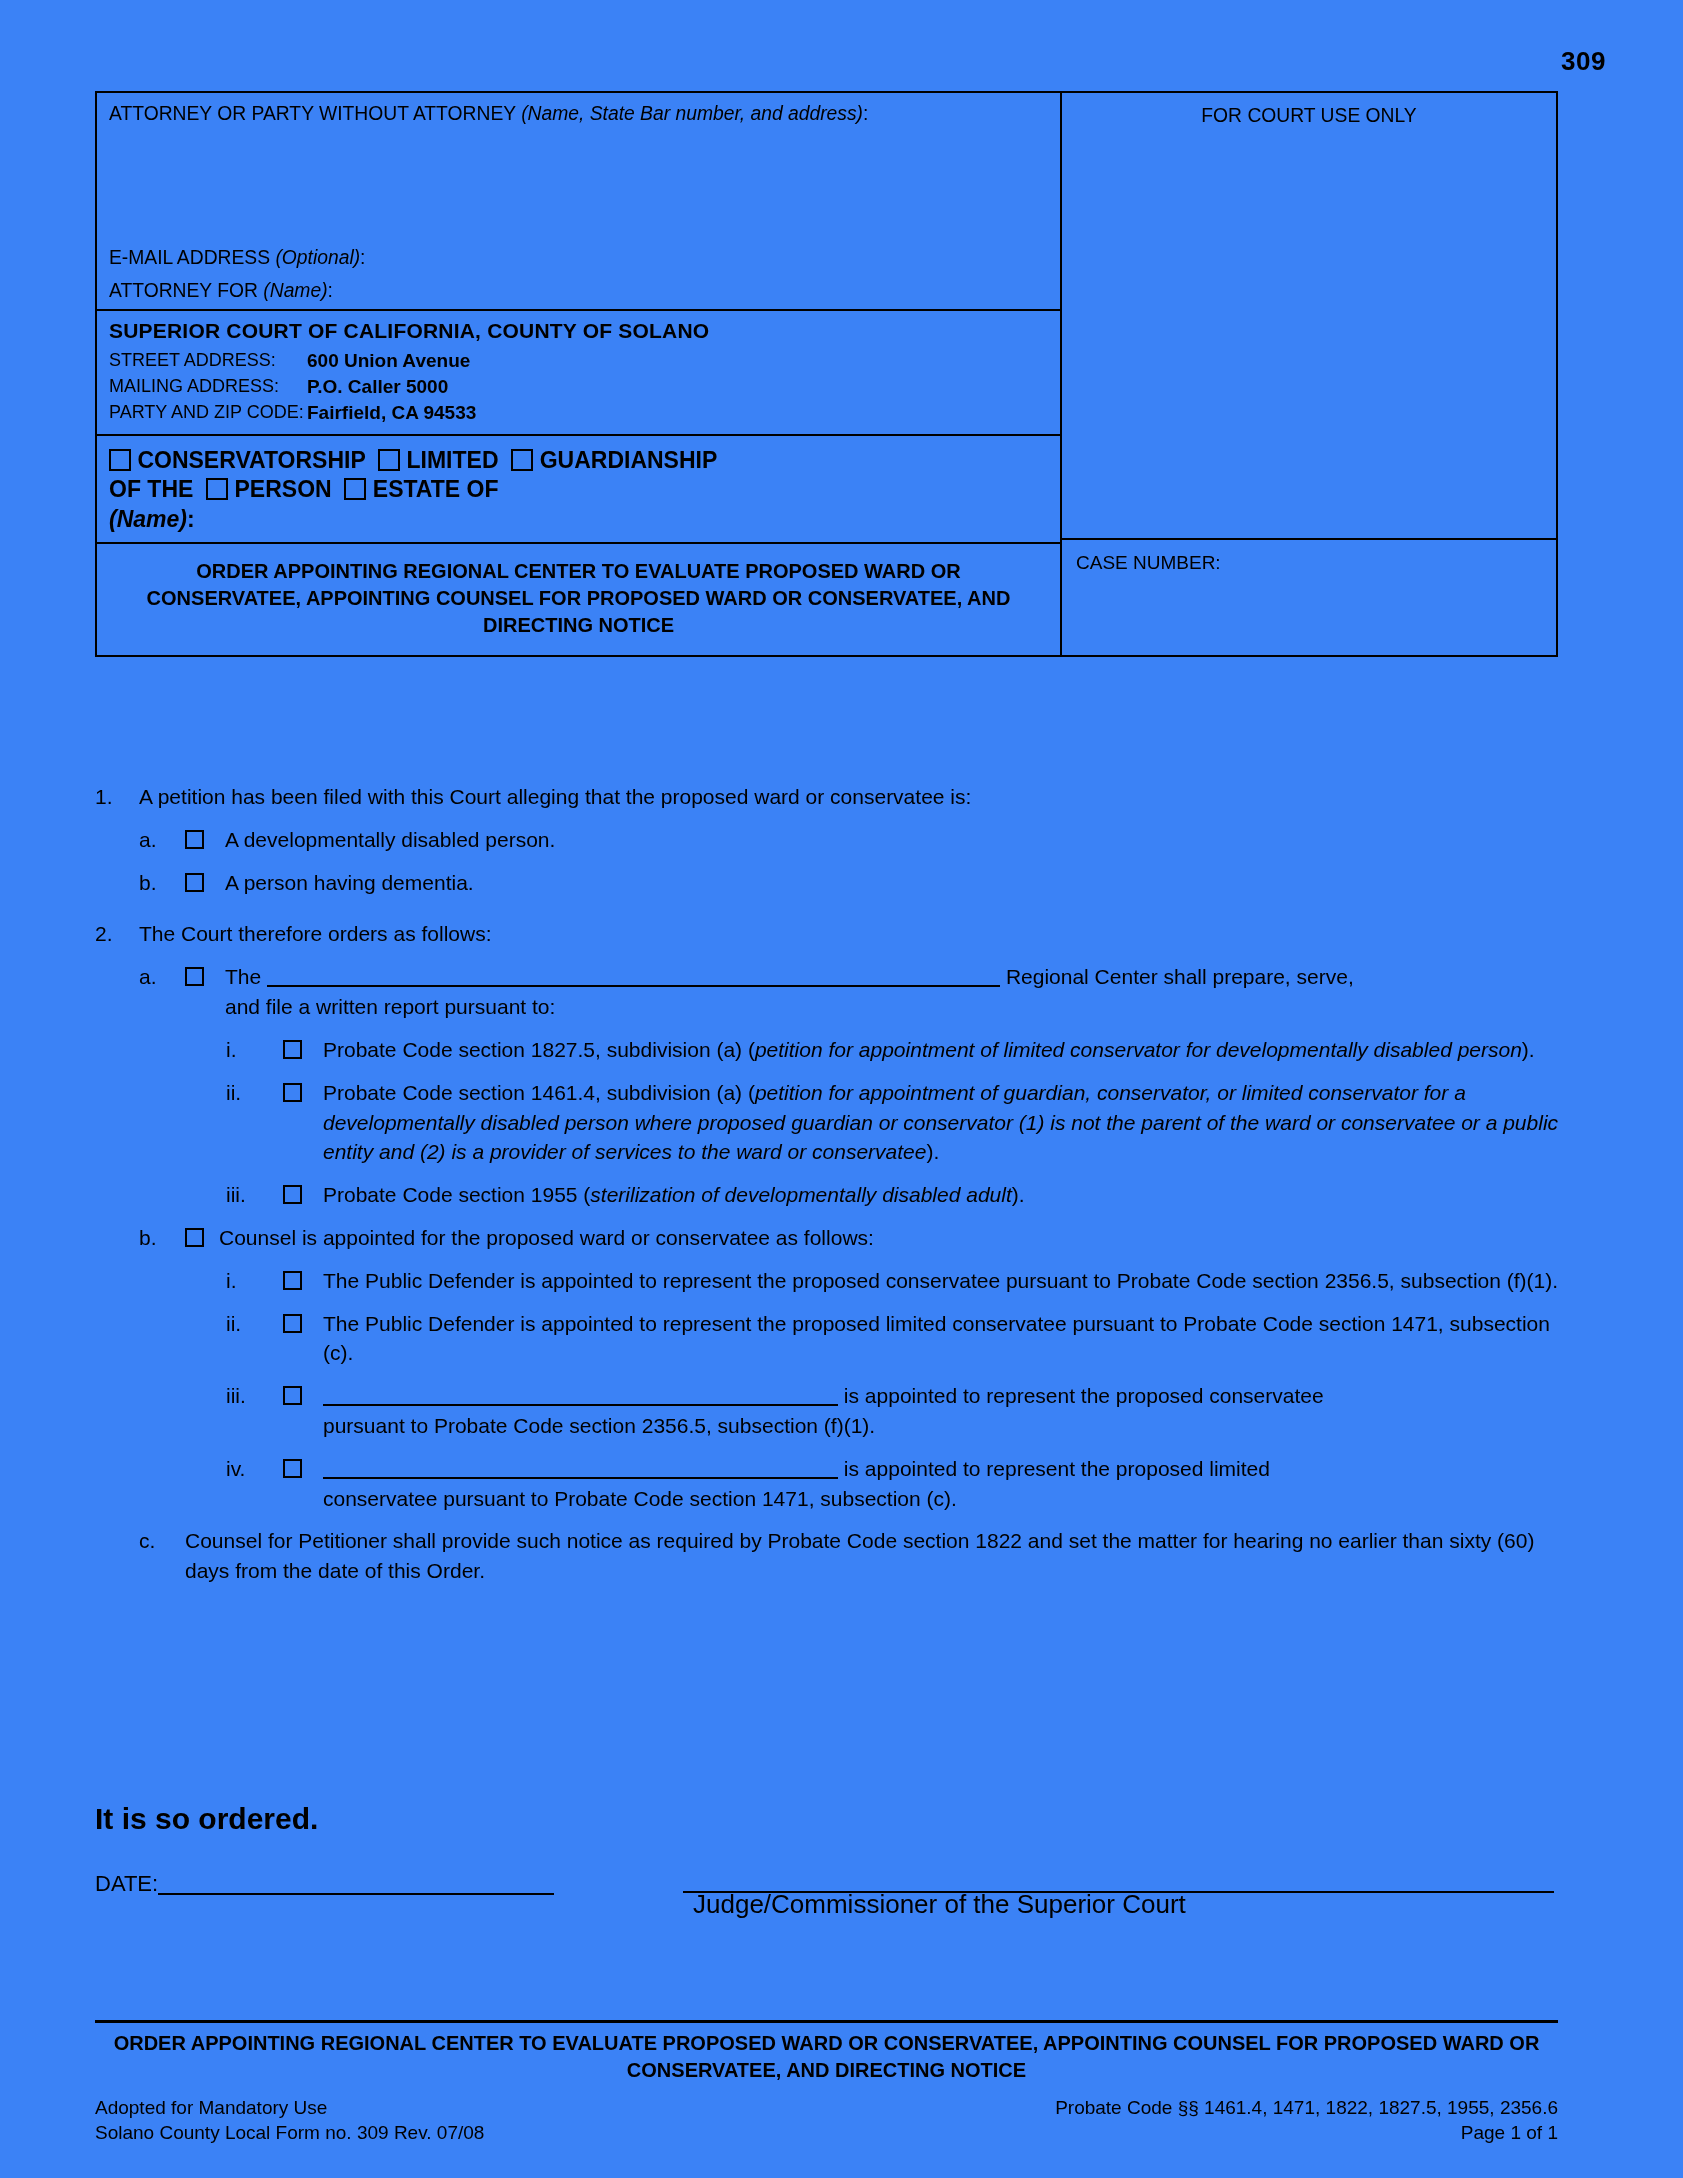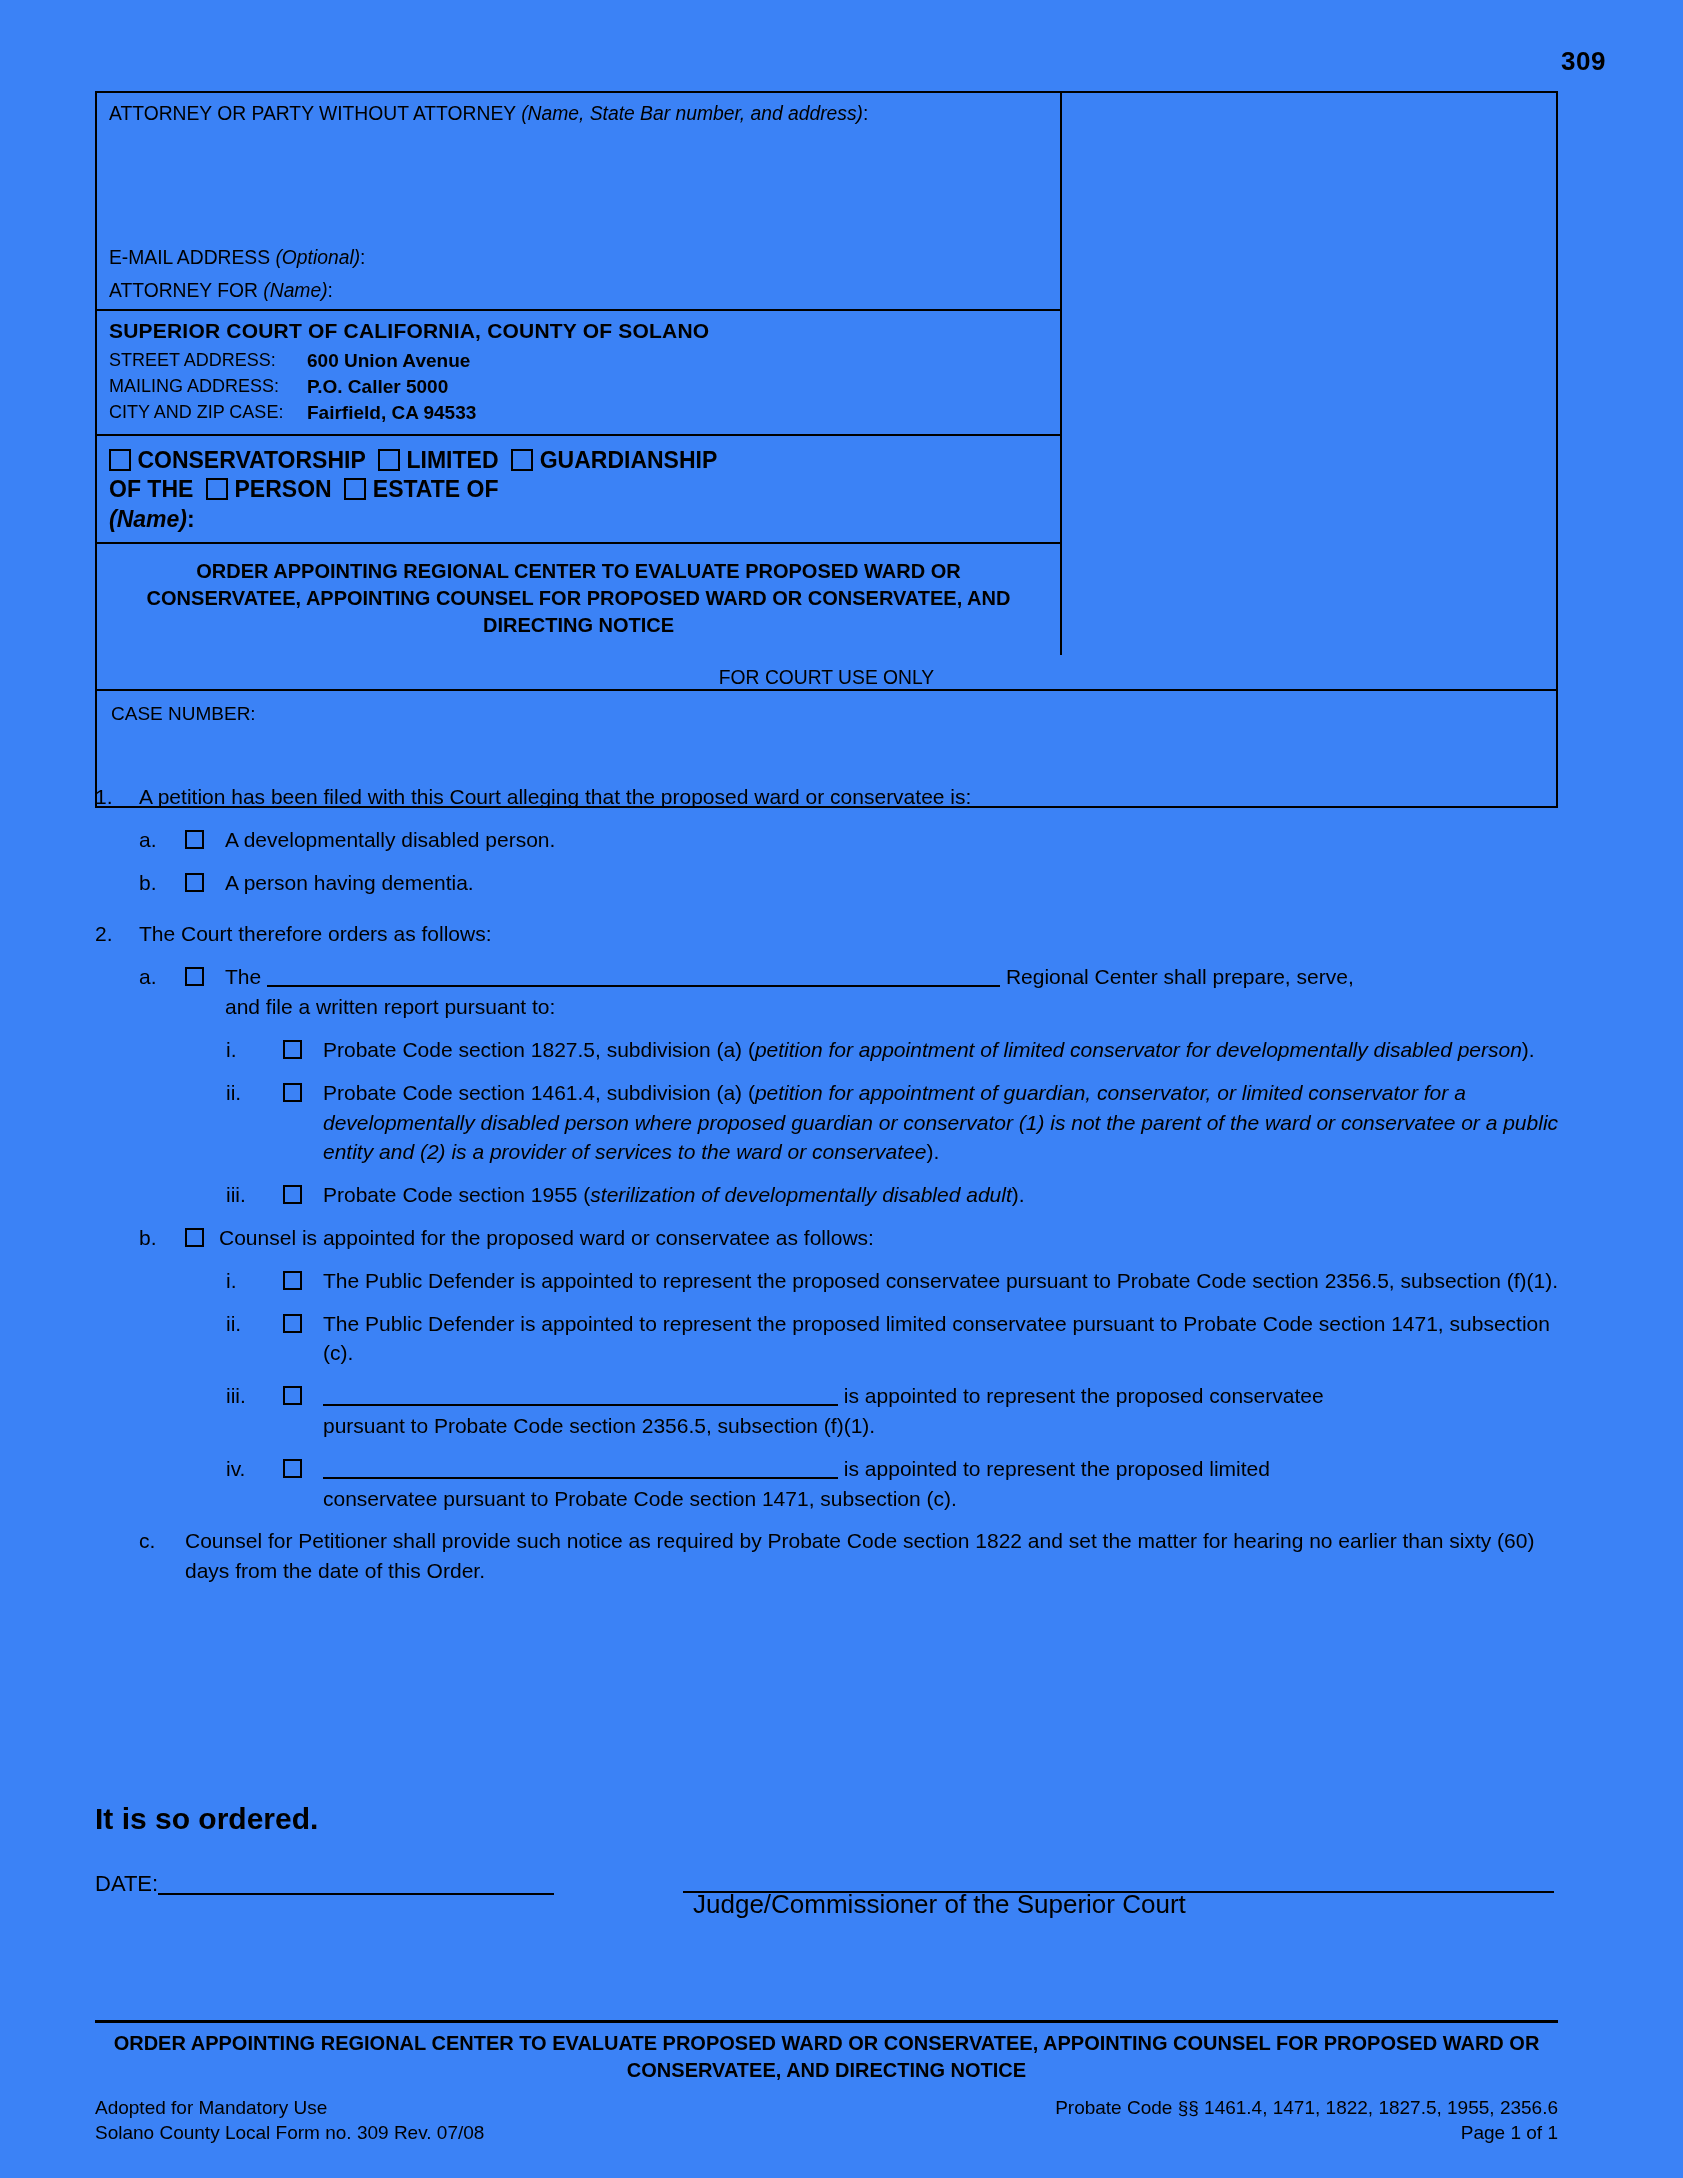--- a/index.html
+++ b/index.html
@@ -31,21 +31,20 @@
 
   
   .caption {
     position: absolute;
     left: 95px;
     top: 91px;
     width: 1463px;
     border: 2px solid #000;
     box-sizing: border-box;
     display: flex;
-    flex-direction: column;
   }
   .caption-left {
     width: 965px;
     box-sizing: border-box;
     border-right: 2px solid #000;
     display: flex;
     flex-direction: column;
   }
   .caption-right {
     flex: 1;
@@ -270,21 +269,21 @@
         <div class="court-title">SUPERIOR COURT OF CALIFORNIA, COUNTY OF SOLANO</div>
         <div class="court-row">
           <span class="lbl">STREET ADDRESS:</span>
           <span class="val">600 Union Avenue</span>
         </div>
         <div class="court-row">
           <span class="lbl">MAILING ADDRESS:</span>
           <span class="val">P.O. Caller 5000</span>
         </div>
         <div class="court-row">
-          <span class="lbl">CITY AND ZIP CASE:</span>
+          <span class="lbl">PARTY AND ZIP CODE:</span>
           <span class="val">Fairfield, CA  94533</span>
         </div>
       </div>
 
       <div class="cons-block">
         <div>
           <span class="cb cb-lg"></span>
           <span>CONSERVATORSHIP</span>
           &nbsp;<span class="cb cb-lg"></span>
           <span>LIMITED</span>

